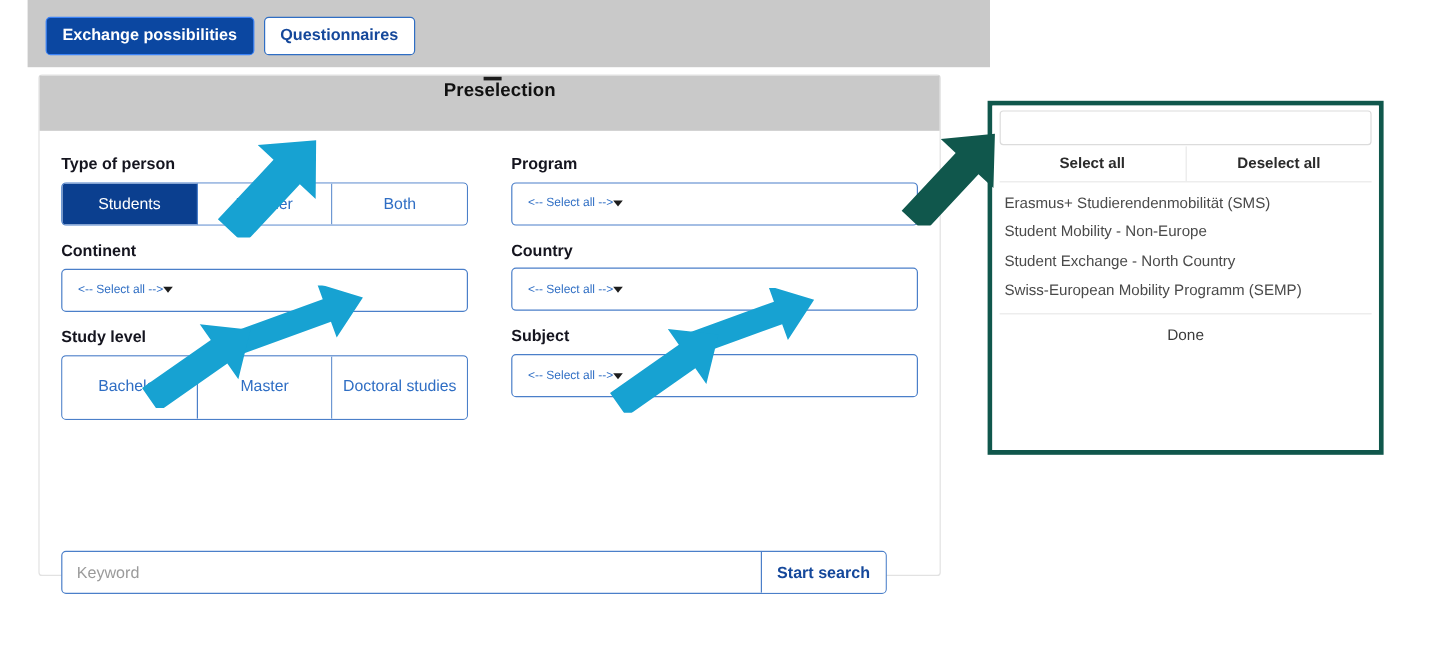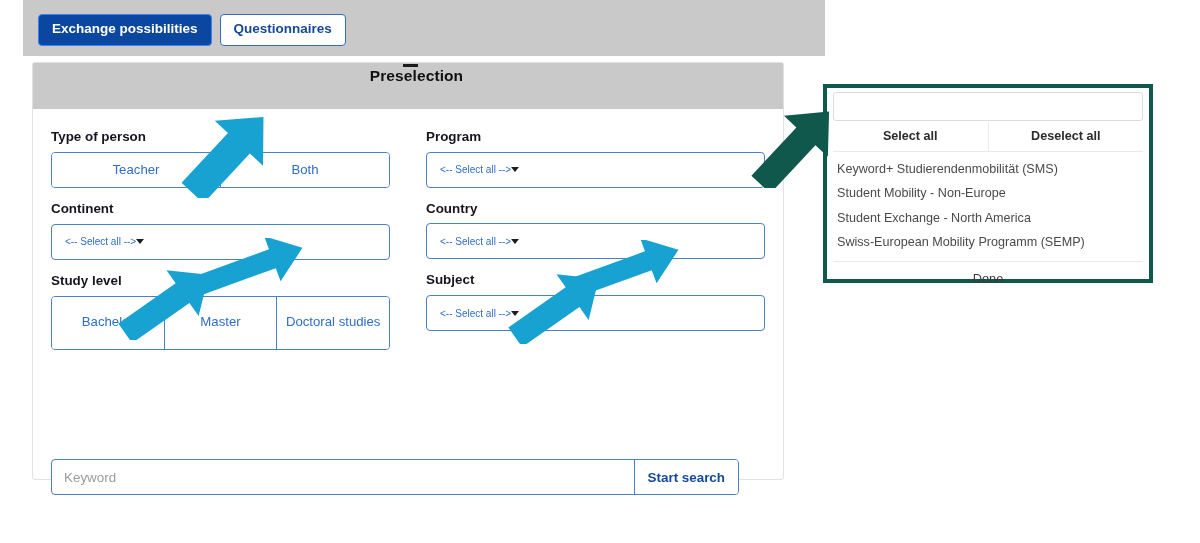--- a/index.html
+++ b/index.html
@@ -205,21 +205,21 @@
     cursor: pointer;
     white-space: nowrap;
   }
 
   
   .panel-outline {
     position: absolute;
     left: 823px;
     top: 84px;
     width: 330px;
-    height: 199px;
+    height: 295px;
     border: 4px solid #10574c;
     background: #ffffff;
     box-sizing: border-box;
   }
   .panel-inner {
     position: absolute;
     left: 0px;
     top: 0px;
     right: 0px;
     bottom: 0px;
@@ -300,20 +300,21 @@
   </div>
 
   <div class="card-body">
     <div class="grid">
 
       <div class="col-left">
 
         <div class="field-block">
           <div class="field-label">Type of person</div>
           <div class="segmented">
+            <div class="seg selected">Students</div>
             <div class="seg">Teacher</div>
             <div class="seg">Both</div>
           </div>
         </div>
 
         <div class="field-block">
           <div class="field-label">Continent</div>
           <div class="dropdown dd-narrow">
             <span>&lt;-- Select all --&gt;</span>
             <span class="caret"></span>
@@ -374,23 +375,23 @@
     <div class="panel-search">
       <input type="text" placeholder="" style="">
     </div>
 
     <div class="panel-actions">
       <div class="panel-action first">Select all</div>
       <div class="panel-action">Deselect all</div>
     </div>
 
     <div class="panel-list">
-      <div class="panel-item">Keyword+ Studierendenmobilität (SMS)</div>
+      <div class="panel-item">Erasmus+ Studierendenmobilität (SMS)</div>
       <div class="panel-item">Student Mobility - Non-Europe</div>
-      <div class="panel-item">Student Exchange - North America</div>
+      <div class="panel-item">Student Exchange - North Country</div>
       <div class="panel-item">Swiss-European Mobility Programm (SEMP)</div>
     </div>
 
     <div class="panel-done">Done</div>
   </div>
 </div>
 
 <svg class="arrow" style="left:168px; top:112px; width:120px; height:86px;" viewBox="0 0 120 86">
   <g transform="rotate(133 60 43)">
     <polygon points="8,43 44,10 44,28 112,28 112,58 44,58 44,76" fill="#17a2d2"></polygon>

